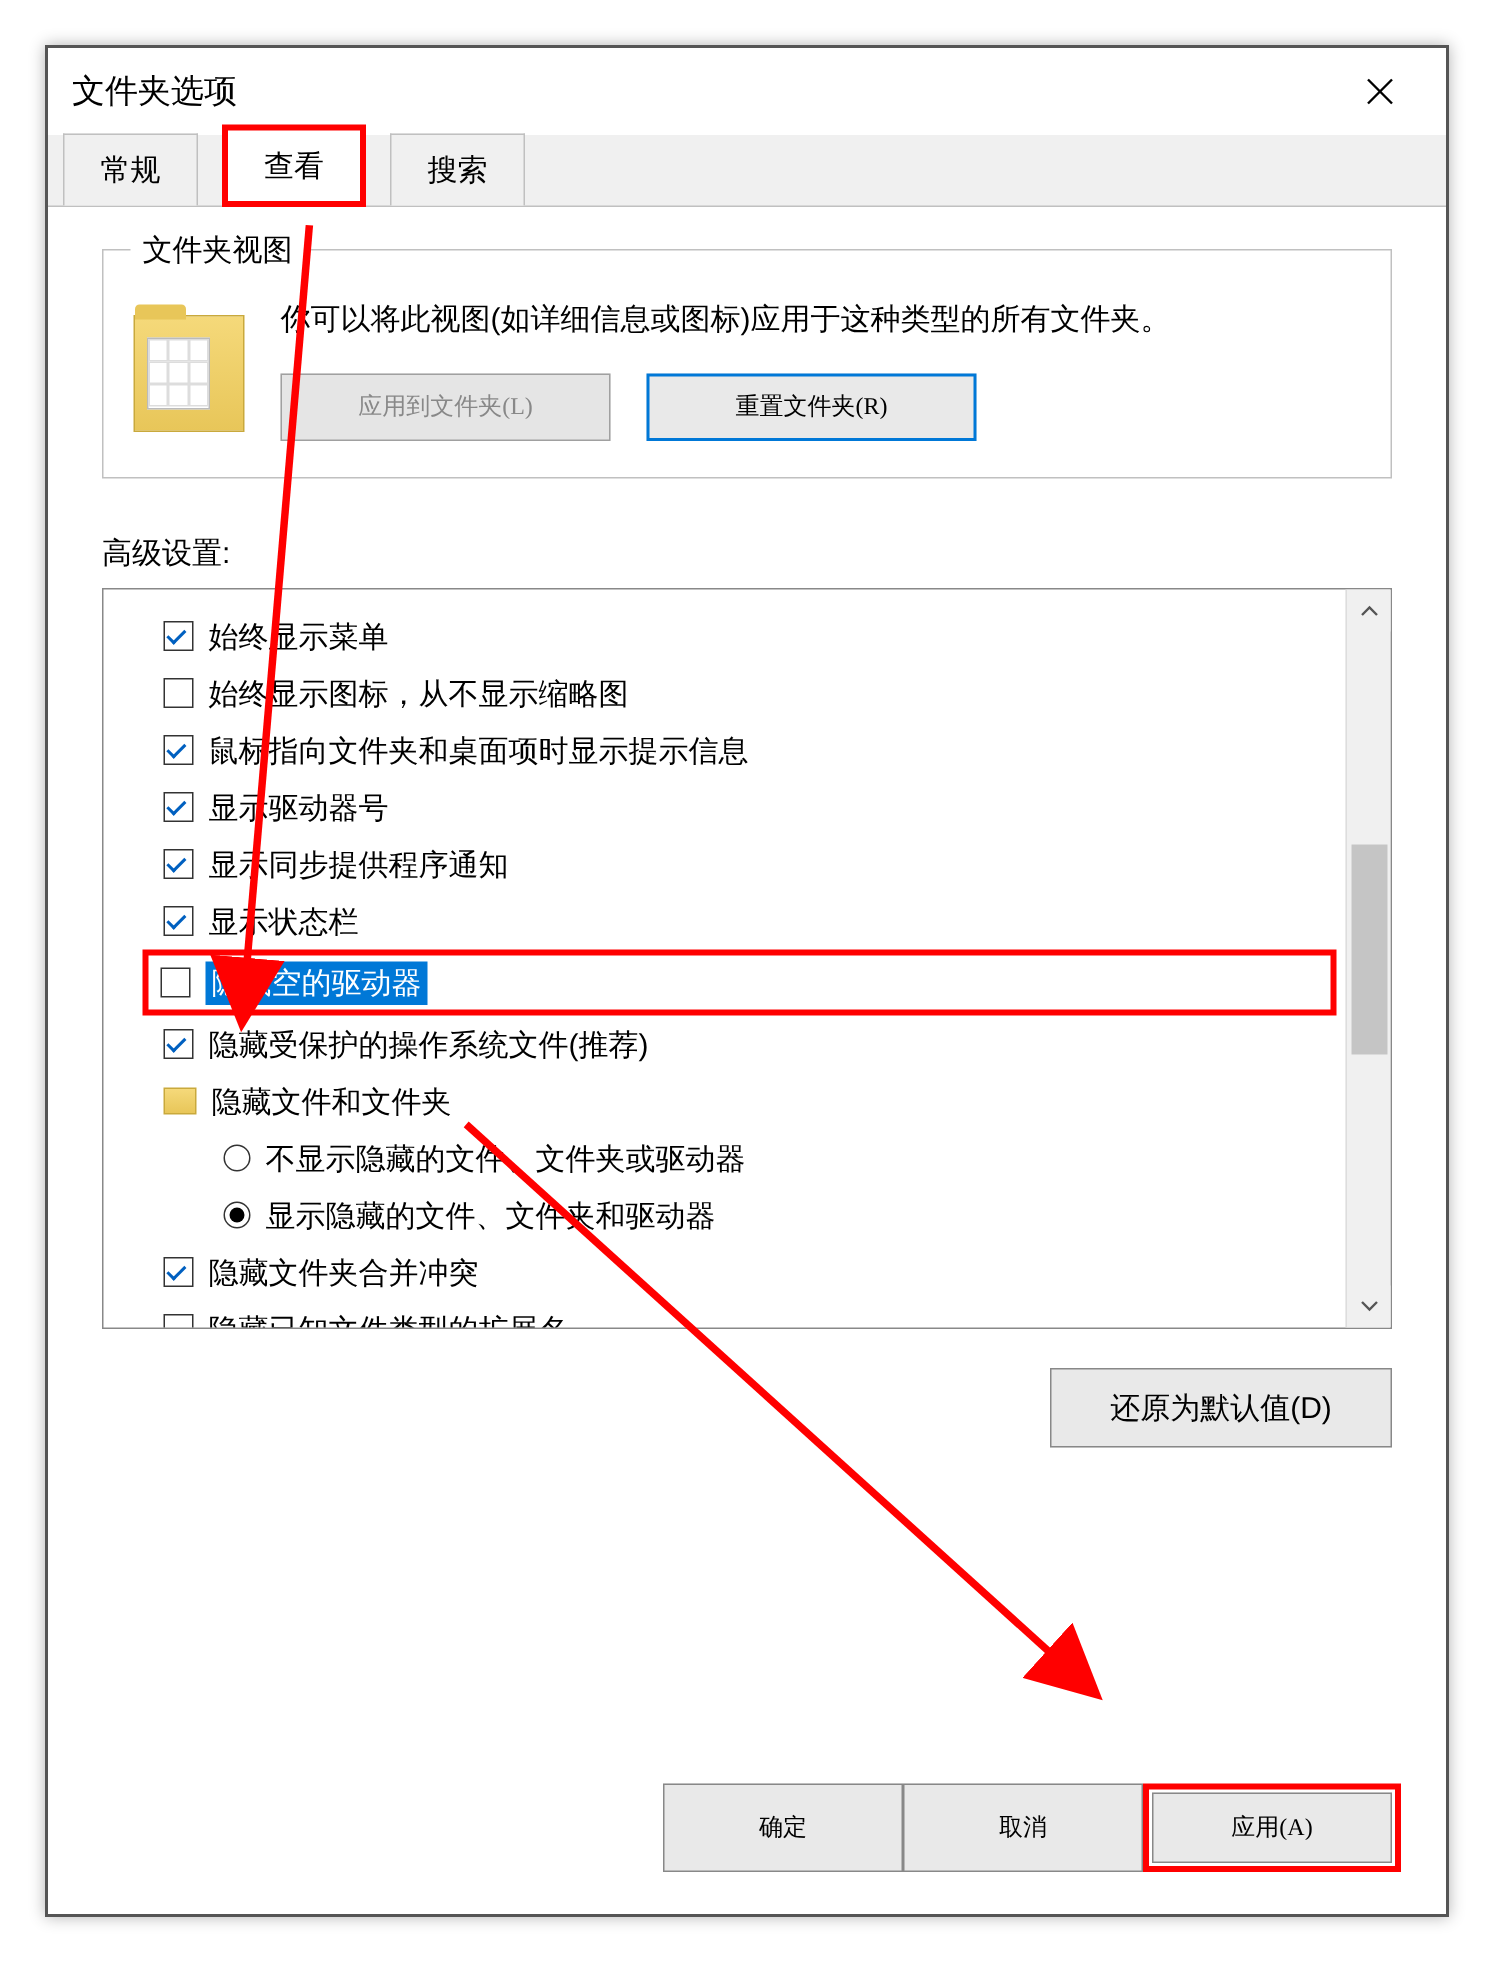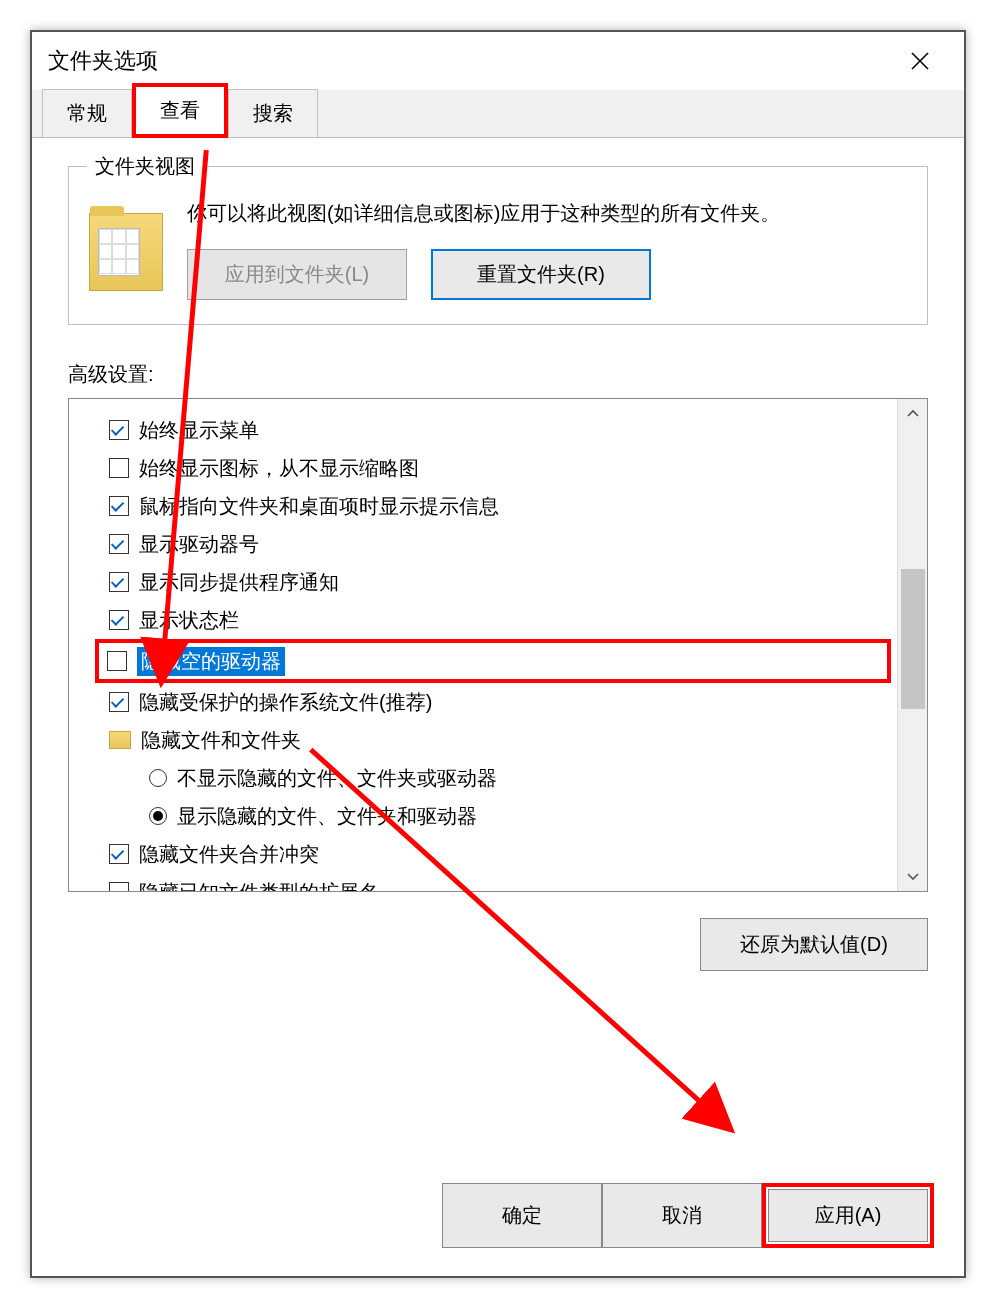--- a/index.html
+++ b/index.html
@@ -55,21 +55,21 @@
     border-bottom: 1px solid #c0c0c0;
     display: flex;
     align-items: flex-end;
   }
   .tab {
     padding: 10px 24px;
     font-size: 20px;
     border: 1px solid #c0c0c0;
     border-bottom: none;
     background: #f0f0f0;
-    margin-right: 0;
+    margin-right: 16px;
     cursor: pointer;
   }
   .tab.active {
     background: #fff;
     position: relative;
     z-index: 2;
     border-bottom: 1px solid #fff;
     margin-bottom: -1px;
   }
   .highlight-tab {
@@ -140,26 +140,26 @@
     line-height: 1.6;
     margin-bottom: 20px;
   }
   .groupbox-buttons {
     display: flex;
     gap: 24px;
   }
   .btn {
     padding: 10px 0;
     width: 220px;
-    font-size: 20px;
+    font-size: 16px;
     background: #e9e9e9;
     border: 1px solid #a0a0a0;
     cursor: pointer;
     text-align: center;
-    font-family: Liberation Sans, sans-serif;
+    font-family: Liberation Serif, serif;
   }
   .btn:disabled {
     color: #888;
     background: #e5e5e5;
     cursor: default;
   }
   .btn-accent {
     border: 2px solid #0078d7;
     background: #e9e9e9;
   }

